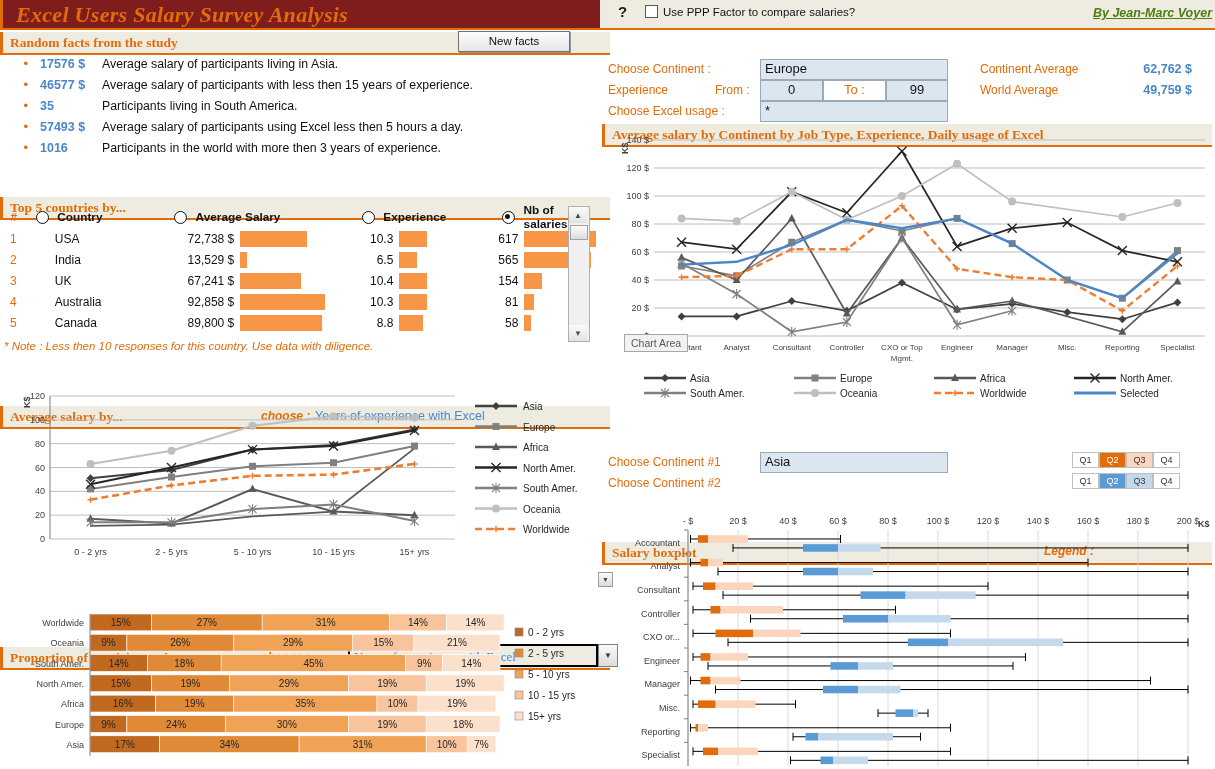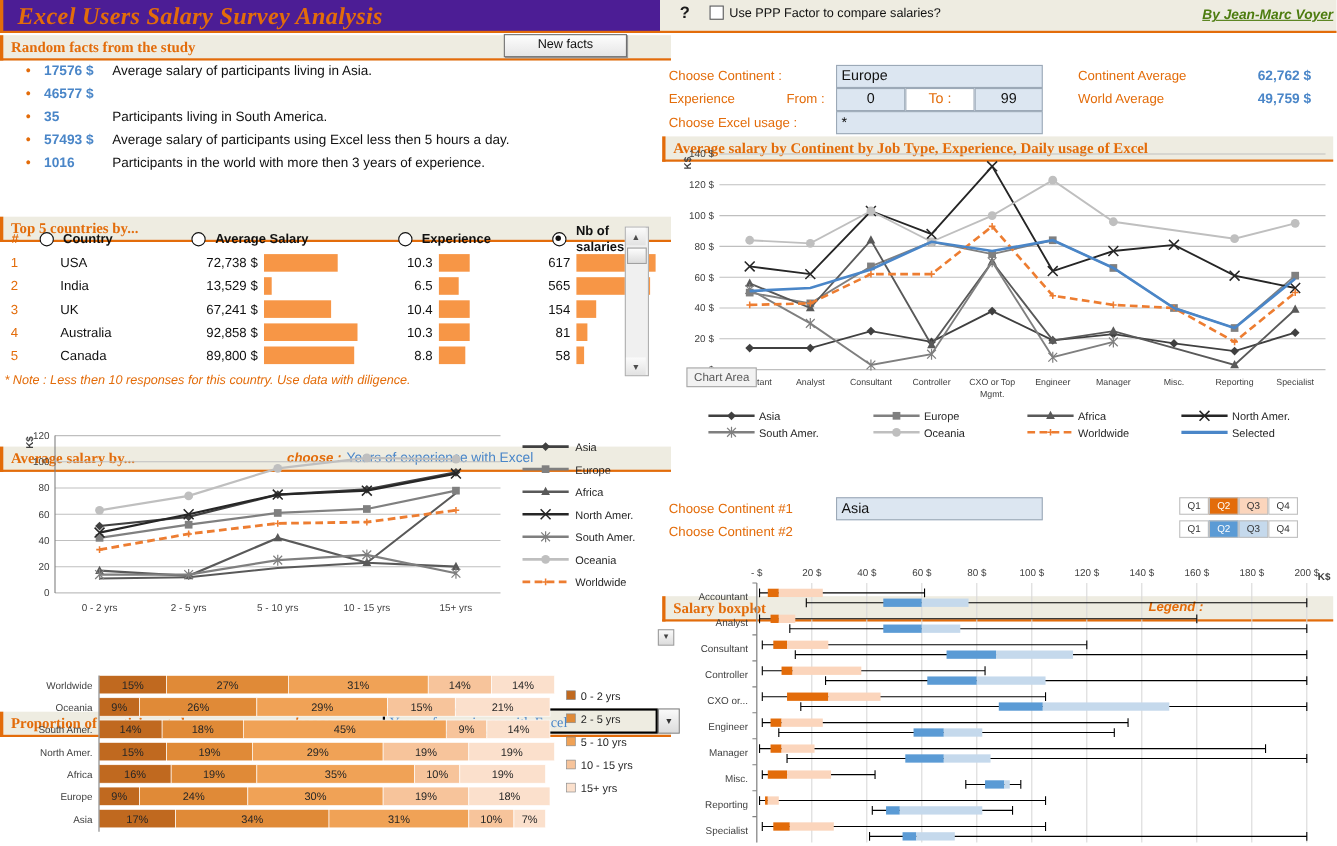--- a/index.html
+++ b/index.html
@@ -9,21 +9,21 @@
   
   .sec-head{background:#EEECE1;border-left:3px solid #E36C0A;border-bottom:2px solid #E36C0A;
             color:#E36C0A;font-family:"Liberation Serif",serif;font-weight:bold;font-size:13.5px;
             padding:2px 0 2px 7px;line-height:17px;height:17px;position:relative;}
   .sec-head .choose{position:absolute;font-family:"Liberation Sans",sans-serif;font-style:italic;
             font-weight:bold;font-size:12px;color:#E36C0A;}
   .sec-head .choose-val{position:absolute;font-family:"Liberation Sans",sans-serif;font-style:normal;
             font-weight:normal;font-size:12.5px;color:#4A86C8;}
 
   
-  #title-bar{left:0;top:0;width:600px;height:30px;background:#4c1d95;border-left:3px solid #E36C0A;
+  #title-bar{left:0;top:0;width:600px;height:30px;background:#7f1d1d;border-left:3px solid #E36C0A;
              border-bottom:2px solid #E36C0A;box-sizing:border-box;}
   #title-text{font-family:"Liberation Serif",serif;font-weight:bold;font-style:italic;font-size:22px;
              color:#E36C0A;padding:2px 0 0 13px;letter-spacing:.3px;}
   #title-bar-r{left:600px;top:0;width:615px;height:30px;background:#EEECE1;border-bottom:2px solid #E36C0A;
              box-sizing:border-box;}
   #qmark{position:absolute;left:18px;top:3px;font-weight:bold;font-size:15px;color:#1a1a1a;}
   #ppp-wrap{position:absolute;left:45px;top:5px;display:flex;align-items:center;gap:5px;}
   #ppp-box{width:11px;height:11px;border:1px solid #555;background:#fff;display:inline-block;}
   #ppp-label{font-size:11.5px;color:#111;}
   #author{position:absolute;right:3px;top:6px;font-style:italic;font-weight:bold;font-size:12.5px;
@@ -123,20 +123,21 @@
 </div>
 <div id="facts-list">
     <div class="fact-row">
       <span class="fact-bullet">•</span>
       <span class="fact-val">17576 $</span>
       <span class="fact-txt">Average salary of participants living in Asia.</span>
     </div>
     <div class="fact-row">
       <span class="fact-bullet">•</span>
       <span class="fact-val">46577 $</span>
+      <span class="fact-txt">Average salary of participants with less then 15 years of experience.</span>
     </div>
     <div class="fact-row">
       <span class="fact-bullet">•</span>
       <span class="fact-val">35</span>
       <span class="fact-txt">Participants living in South America.</span>
     </div>
     <div class="fact-row">
       <span class="fact-bullet">•</span>
       <span class="fact-val">57493 $</span>
       <span class="fact-txt">Average salary of participants using Excel less then 5 hours a day.</span>

